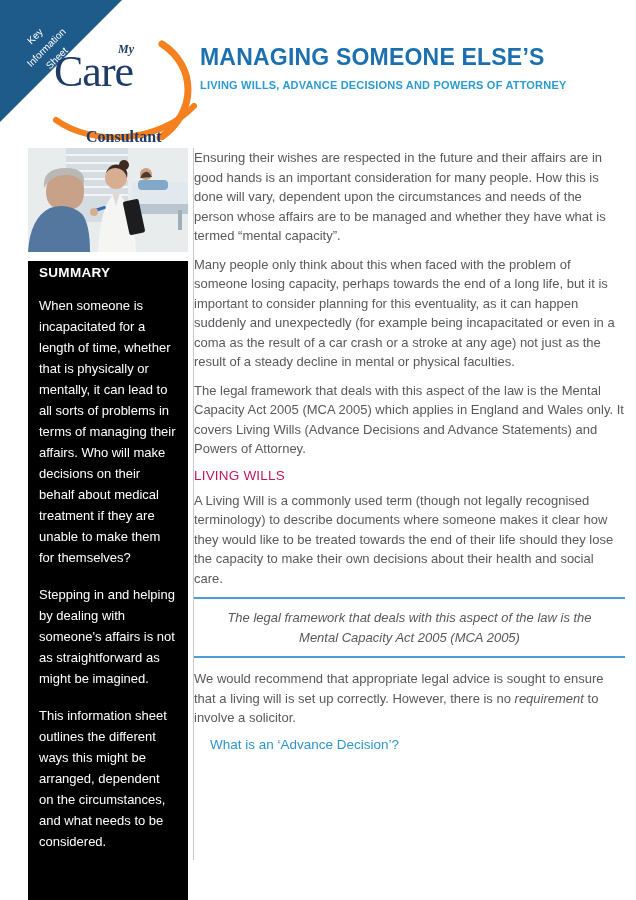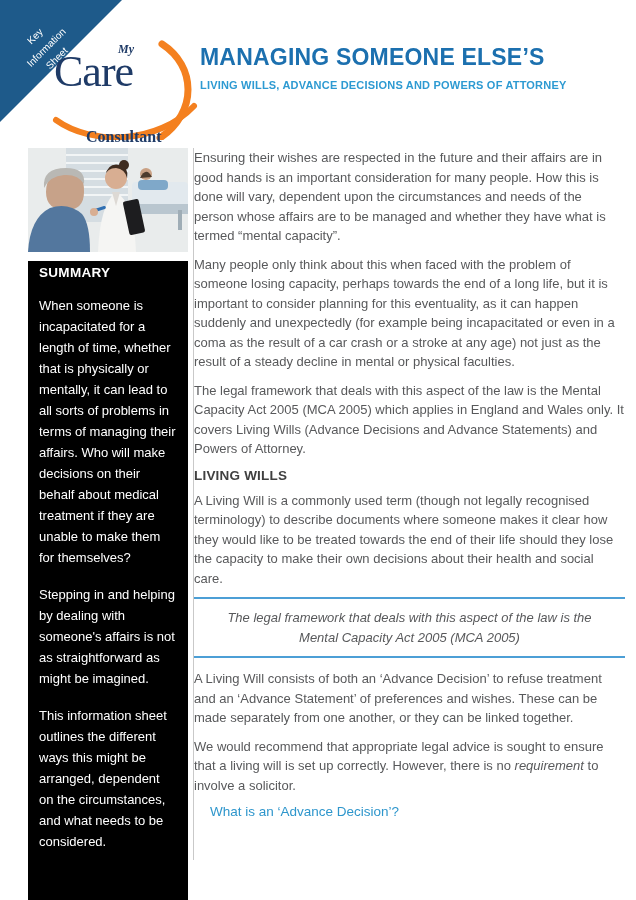--- a/index.html
+++ b/index.html
@@ -53,21 +53,21 @@
   }
   .summary-title { font-size:13.5px; font-weight:bold; margin-bottom:15px; letter-spacing:0.3px; }
   .summary p { font-size:13px; line-height:21px; margin-bottom:16px; font-weight:400; }
 
   
   .main {
     position:absolute; left:193px; top:148px; width:432px; height:712px;
     border-left:1px solid #c9c9c9; padding-left:0;
   }
   .main p { font-size:13px; line-height:19.5px; color:#58595B; margin-bottom:9px; }
-  .section-heading { font-size:13.5px; font-weight:bold; color:#404040; margin:4px 0 8px 0; letter-spacing:0.2px; }
+  .section-heading { font-size:13.5px; font-weight:normal; color:#be185d; margin:4px 0 8px 0; letter-spacing:0.2px; }
   .subheading { font-size:13.5px; color:#2E96CC; margin:3px 0 4px 16px; }
   .quote {
     border-top:2px solid #4C9FD6; border-bottom:2px solid #4C9FD6;
     font-style:italic; text-align:center; color:#58595B;
     font-size:13px; line-height:19.5px; padding:9px 16px; margin:5px 0 11px 0;
   }
   .italic { font-style:italic; }
 </style>
 </head>
 <body>
@@ -146,21 +146,20 @@
     <p>Ensuring their wishes are respected in the future and their affairs are in good hands is an important consideration for many people. How this is done will vary, dependent upon the circumstances and needs of the person whose affairs are to be managed and whether they have what is termed “mental capacity”.</p>
     <p>Many people only think about this when faced with the problem of someone losing capacity, perhaps towards the end of a long life, but it is important to consider planning for this eventuality, as it can happen suddenly and unexpectedly (for example being incapacitated or even in a coma as the result of a car crash or a stroke at any age) not just as the result of a steady decline in mental or physical faculties.</p>
     <p>The legal framework that deals with this aspect of the law is the Mental Capacity Act 2005 (MCA 2005) which applies in England and Wales only. It covers Living Wills (Advance Decisions and Advance Statements) and Powers of Attorney.</p>
 
     <div class="section-heading">LIVING WILLS</div>
 
     <p>A Living Will is a commonly used term (though not legally recognised terminology) to describe documents where someone makes it clear how they would like to be treated towards the end of their life should they lose the capacity to make their own decisions about their health and social care.</p>
 
     <div class="quote">The legal framework that deals with this aspect of the law is the Mental Capacity Act 2005 (MCA 2005)</div>
 
-    <p>A Living Will consists of both an ‘Advance Decision’ to refuse treatment and an ‘Advance Statement’ of preferences and wishes. These can be made separately from one another, or they can be linked together.</p>
 
     <p><span>We would recommend that appropriate legal advice is sought to ensure that a living will is set up correctly. However, there is no </span><span class="italic">requirement</span><span> to involve a solicitor.</span></p>
 
     <div class="subheading">What is an ‘Advance Decision’?</div>
 
   </div>
 
 </div>
 
 </body></html>

